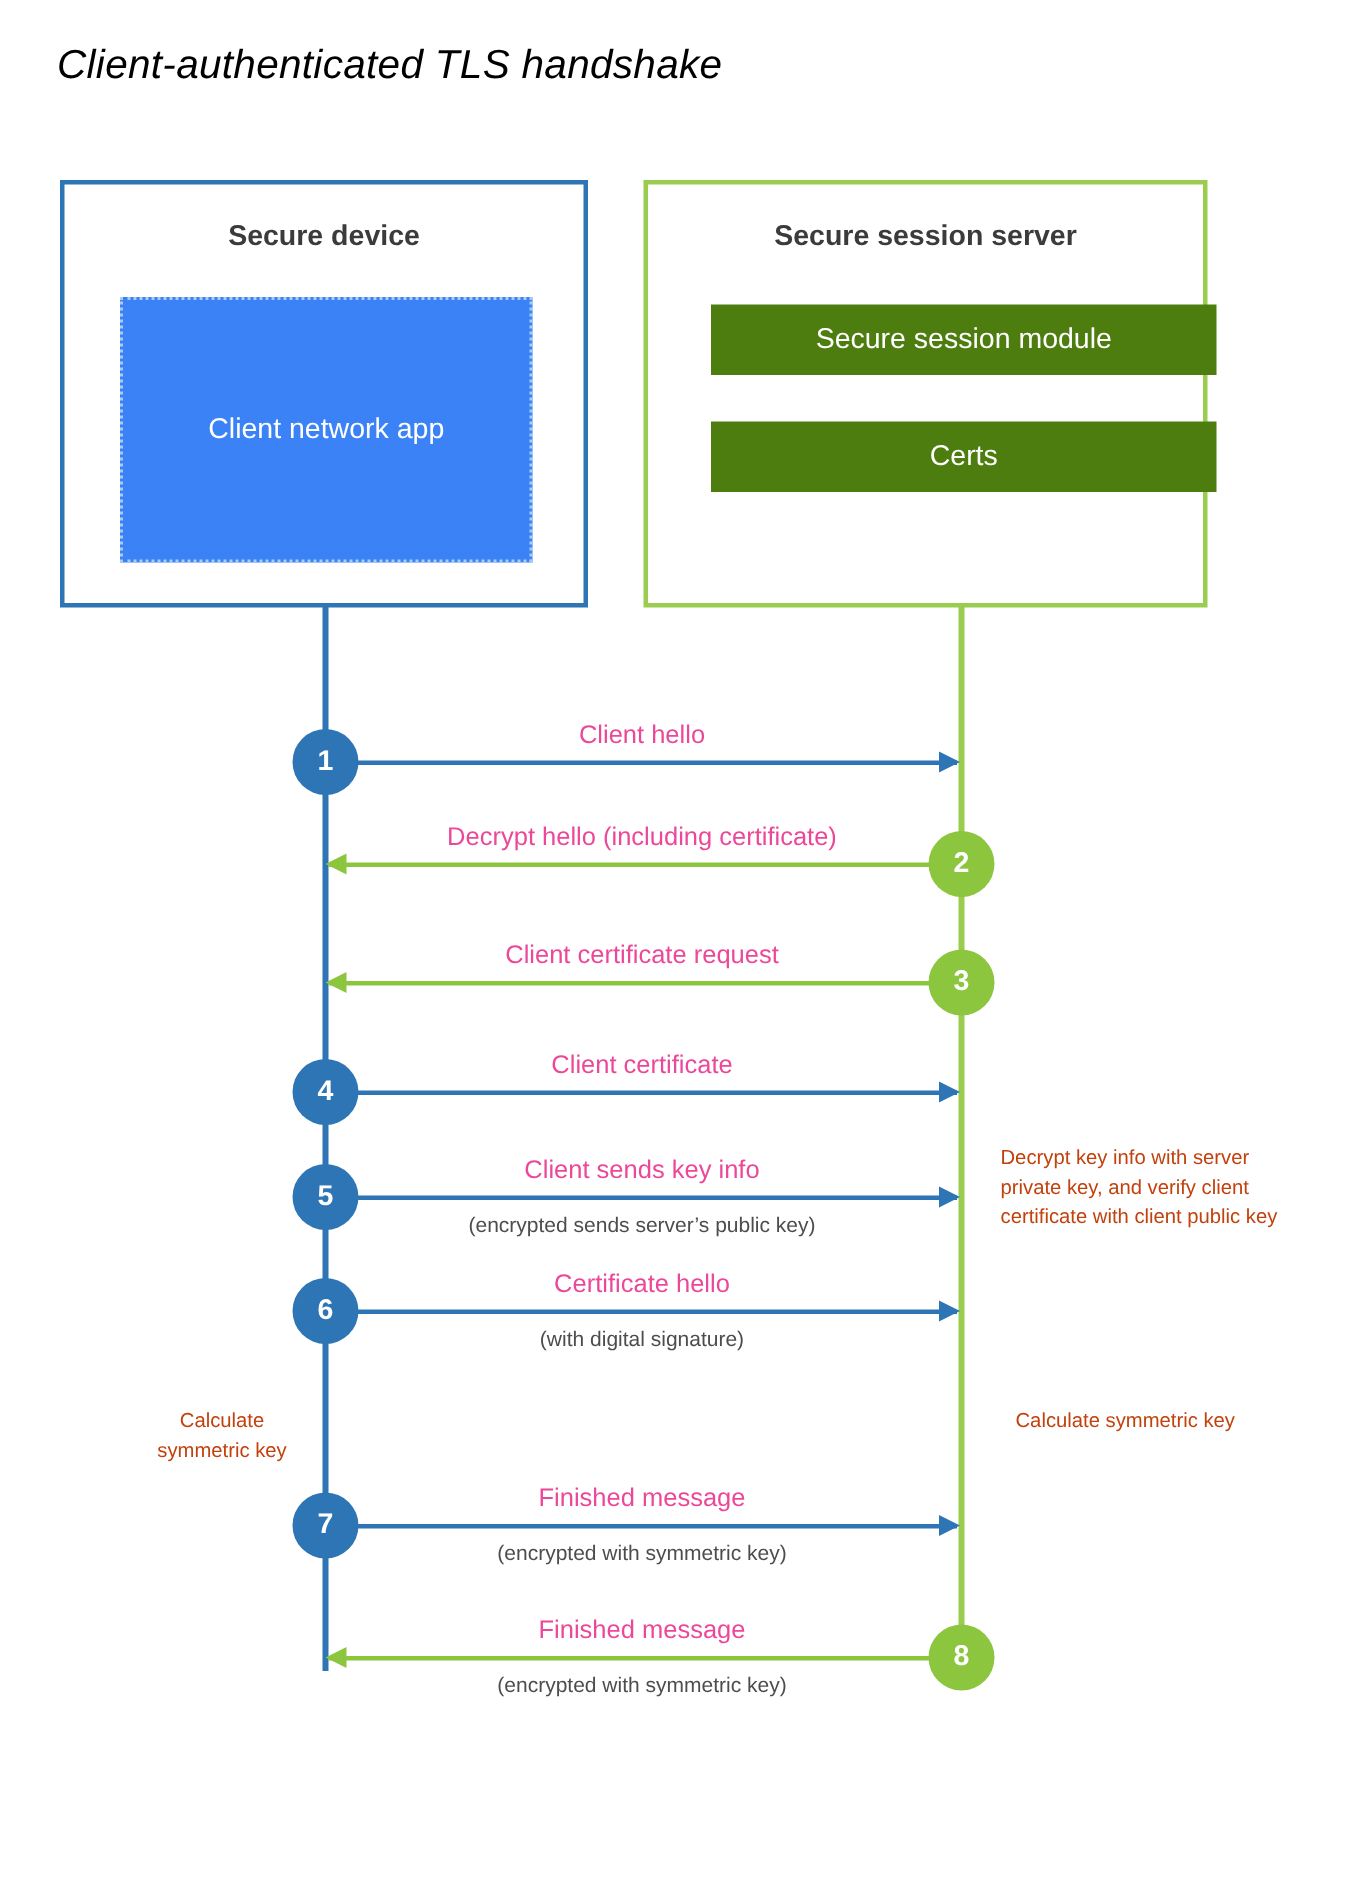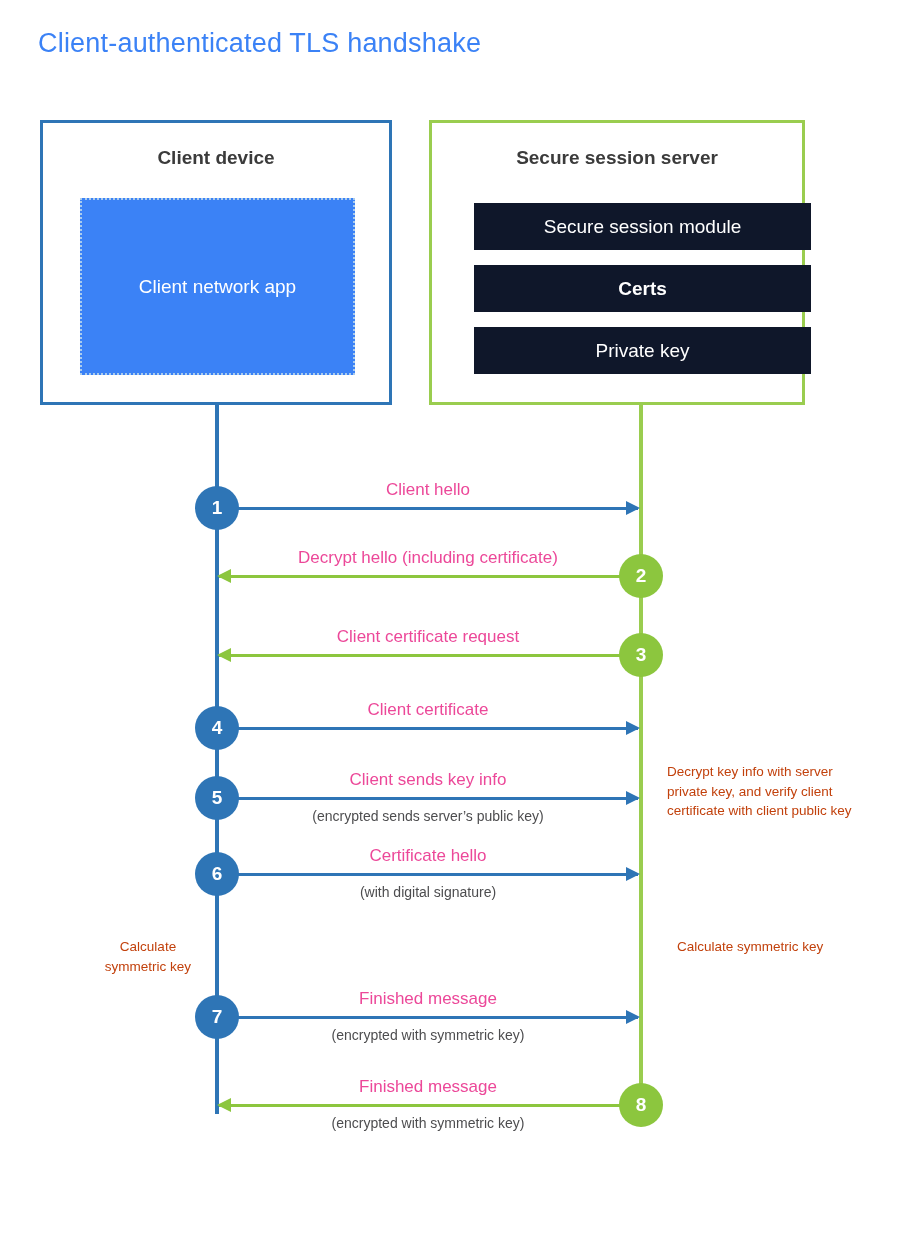--- a/index.html
+++ b/index.html
@@ -14,23 +14,24 @@
     font-family: "Liberation Sans", sans-serif;
     overflow: hidden;
   }
 
   #page-title {
     position: absolute;
     left: 38px;
     top: 28px;
     font-size: 27px;
     font-weight: 400;
-    color: #3b82f6;
+    color: #000000;
     letter-spacing: 0.2px;
     white-space: nowrap;
+    font-style: italic;
   }
 
   
   .actor-box {
     position: absolute;
     background: #ffffff;
     box-sizing: border-box;
   }
   #client-box {
     left: 40px;
@@ -73,29 +74,29 @@
     color: #ffffff;
     font-size: 19px;
     line-height: 1.35;
   }
 
   .server-module {
     position: absolute;
     left: 42px;
     width: 337px;
     height: 47px;
-    background: #0f172a;
+    background: #4d7c0f;
     color: #ffffff;
     display: flex;
     align-items: center;
     justify-content: center;
     font-size: 19px;
   }
   #mod-0 { top: 80px; }
-  #mod-1 { top: 142px; font-weight: bold; }
+  #mod-1 { top: 158px; }
   #mod-2 { top: 204px; }
 
   
   .lifeline {
     position: absolute;
     width: 4px;
   }
   #lifeline-client {
     left: 215px;
     top: 402px;
@@ -209,29 +210,28 @@
     top: 937px;
     width: 150px;
   }
 </style>
 </head>
 <body>
 
 <div id="page-title">Client-authenticated TLS handshake</div>
 
 <div id="client-box" class="actor-box">
-  <div class="actor-title">Client device</div>
+  <div class="actor-title">Secure device</div>
   <div id="client-app">Client network app</div>
 </div>
 
 <div id="server-box" class="actor-box">
   <div class="actor-title">Secure session server</div>
   <div id="mod-0" class="server-module">Secure session module</div>
   <div id="mod-1" class="server-module">Certs</div>
-  <div id="mod-2" class="server-module">Private key</div>
 </div>
 
 <div id="lifeline-client" class="lifeline"></div>
 <div id="lifeline-server" class="lifeline"></div>
 
 <div class="msg to-server" style="top:508px">
   <div class="msg-label">Client hello</div>
   <div class="arrow-line"></div>
   <div class="arrow-head"></div>
   <div class="step-circle client-side">1</div>

